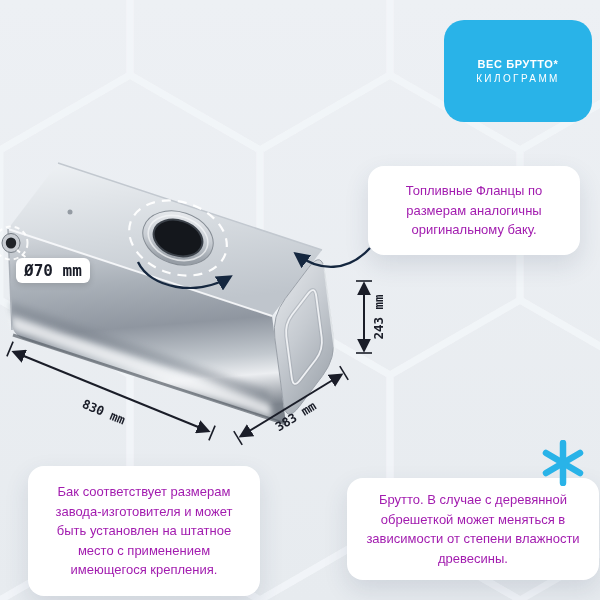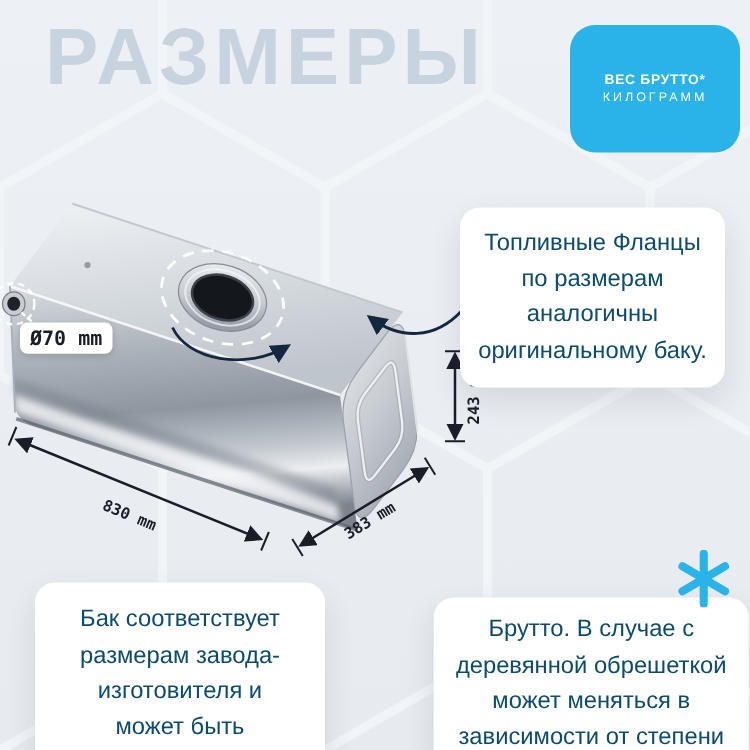--- a/index.html
+++ b/index.html
@@ -8,30 +8,30 @@
 
   .stage { position:relative; width:600px; height:600px; overflow:hidden;
            background:linear-gradient(180deg,#edf0f4 0%,#e7ebef 100%); }
 
   .hex-bg { position:absolute; inset:0; }
   .scene  { position:absolute; inset:0; }
 
   .title { position:absolute; left:36px; top:8px; font-size:64px; font-weight:bold;
            letter-spacing:4px; color:#c7d3de; }
 
-  .badge { position:absolute; right:8px; top:20px; width:136px; height:102px;
+  .badge { position:absolute; right:8px; top:20px; width:148px; height:102px;
            background:#29b3e8; border-radius:20px; color:#fff;
            display:flex; flex-direction:column; align-items:center; justify-content:center; gap:3px; }
   .badge-label { font-size:11px; font-weight:bold; letter-spacing:.6px; }
   .badge-value { font-size:50px; font-weight:bold; line-height:1; }
   .badge-unit  { font-size:10px; letter-spacing:2.4px; }
 
   .bubble { position:absolute; left:368px; top:166px; width:212px; background:#fff;
             border-radius:16px; padding:15px 14px; box-shadow:0 10px 24px rgba(44,62,95,.13); }
-  .bubble p, .card p { font-size:19px; line-height:1.5; color:#0c4a6e; text-align:center; }
+  .bubble p, .card p { font-size:13px; line-height:1.5; color:#a21caf; text-align:center; }
 
   .card { position:absolute; background:#fff; border-radius:16px;
           box-shadow:0 10px 24px rgba(44,62,95,.13); }
   .card-left  { left:28px;  top:466px; width:232px; padding:16px 24px; }
   .card-right { left:347px; top:478px; width:252px; padding:12px 12px; }
 
   .chip { position:absolute; left:16px; top:258px; background:#fff; border-radius:6px;
           padding:3px 8px; font-family:"DejaVu Sans Mono", monospace; font-weight:bold;
           font-size:16px; color:#1a1d28; box-shadow:0 2px 6px rgba(0,0,0,.15); }
 
@@ -156,21 +156,20 @@
     </g>
 
     <g>
       <line x1="241" y1="436" x2="341" y2="375" stroke="#1a1d28" stroke-width="2" marker-start="url(#mArr)" marker-end="url(#mArr)"></line>
       <line x1="233.8" y1="431.2" x2="242.2" y2="444.8" stroke="#1a1d28" stroke-width="1.6"></line>
       <line x1="339.8" y1="366.2" x2="348.2" y2="379.8" stroke="#1a1d28" stroke-width="1.6"></line>
       <text class="dim-text" x="298" y="420" text-anchor="middle" transform="rotate(-31.5 298 420)">383 mm</text>
     </g>
   </svg>
 
-  <div class="title">РАЗМЕРЫ</div>
 
   <div class="badge">
     <div class="badge-label">ВЕС БРУТТО*</div>
     <div class="badge-unit">КИЛОГРАММ</div>
   </div>
 
   <div class="chip">Ø70 mm</div>
 
   <div class="bubble">
     <p>Топливные Фланцы по размерам аналогичны оригинальному баку.</p>

